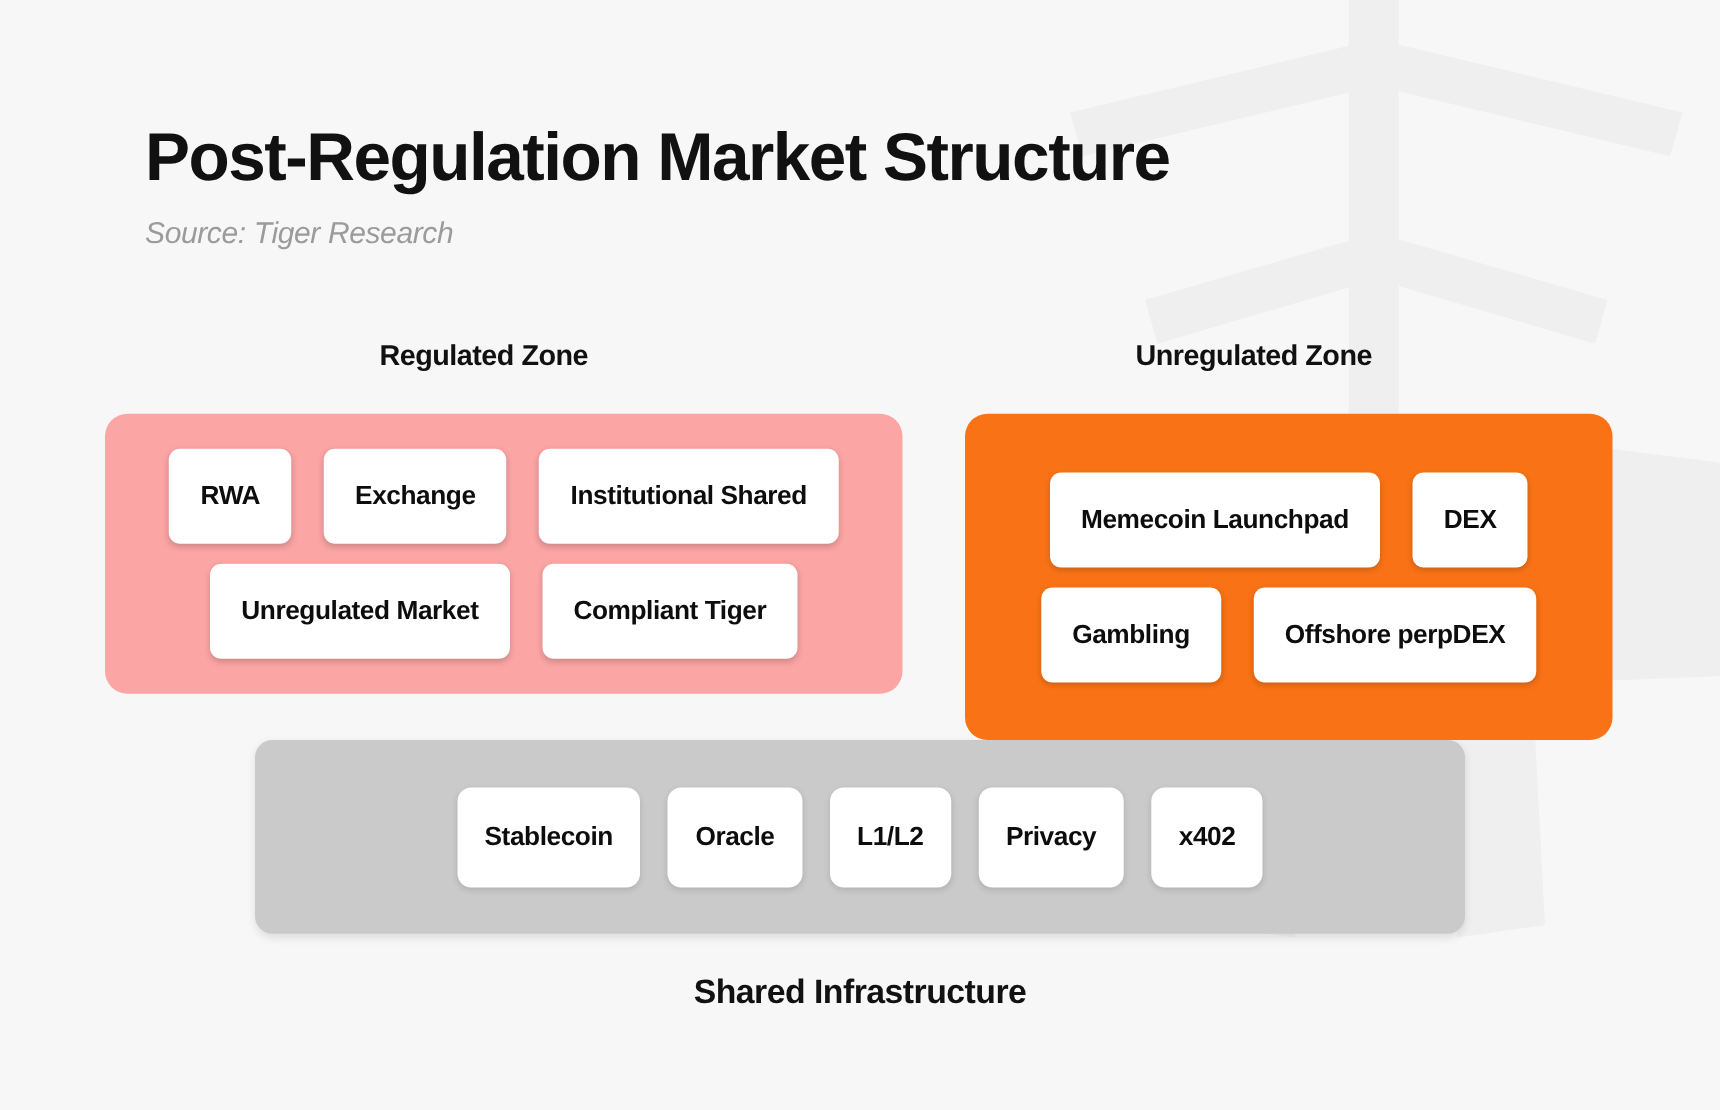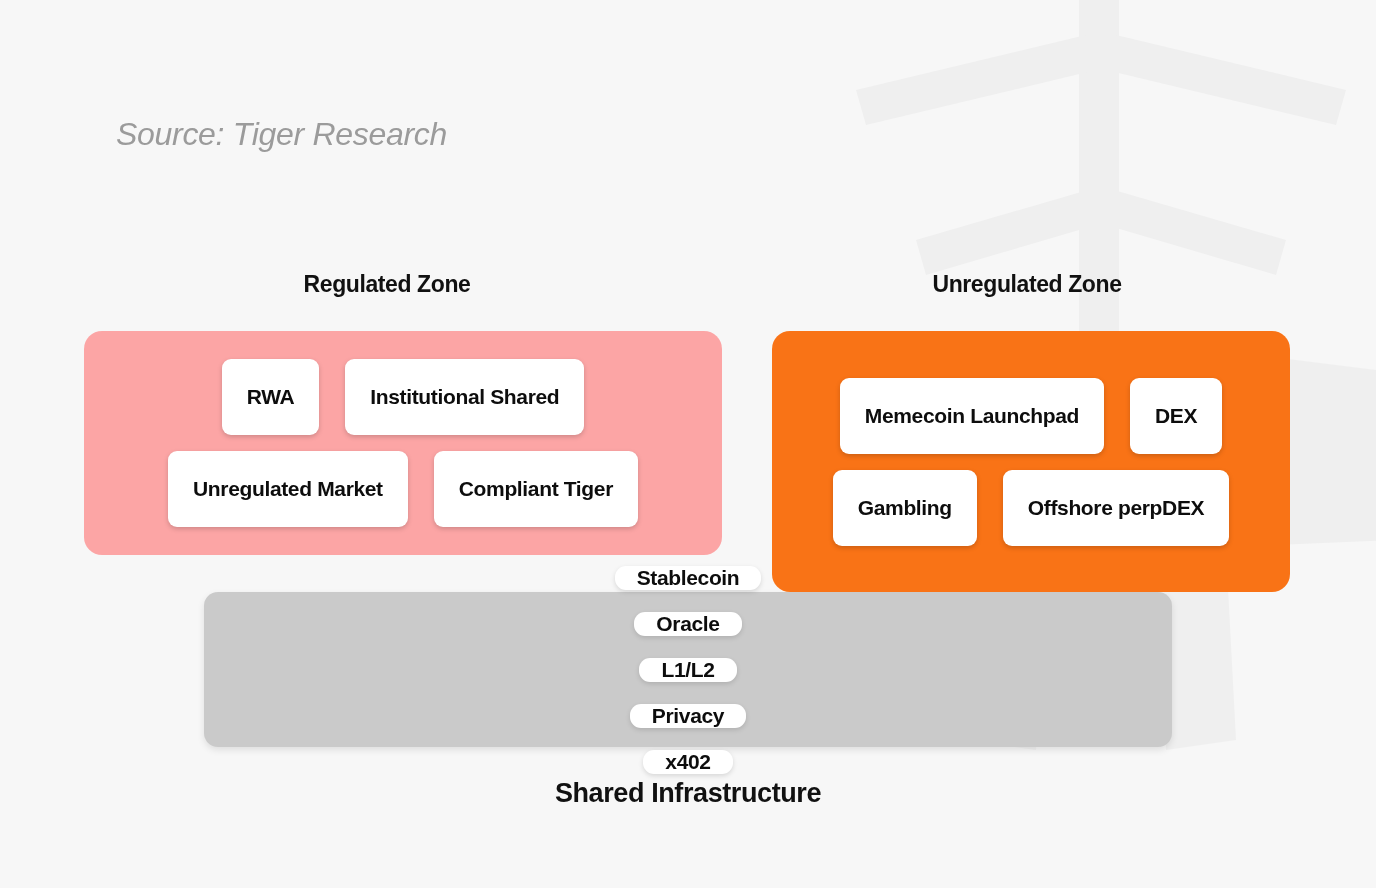--- a/index.html
+++ b/index.html
@@ -38,21 +38,21 @@
     font-size: 54px;
     font-weight: bold;
     color: #111111;
     letter-spacing: -1.2px;
     line-height: 1.05;
     margin: 0;
     white-space: nowrap;
   }
   #source-line {
     margin-top: 18px;
-    font-size: 32px;
+    font-size: 24px;
     font-style: italic;
     color: #9b9b9b;
     letter-spacing: -0.3px;
     white-space: nowrap;
   }
 
   
   .zone-label {
     position: absolute;
     font-size: 23px;
@@ -62,21 +62,21 @@
     white-space: nowrap;
     z-index: 3;
   }
   #regulated-zone-label {
     left: 68px;
     top: 271px;
     width: 638px;
     text-align: center;
   }
   #unregulated-zone-label {
-    left: 768px;
+    left: 744px;
     top: 271px;
     width: 518px;
     text-align: center;
   }
 
   
   .zone-panel {
     position: absolute;
     border-radius: 18px;
     box-sizing: border-box;
@@ -105,21 +105,20 @@
   #shared-panel {
     position: absolute;
     left: 204px;
     top: 592px;
     width: 968px;
     height: 155px;
     background: #cacaca;
     border-radius: 14px;
     box-sizing: border-box;
     display: flex;
-    flex-direction: column;
     justify-content: center;
     align-items: center;
     gap: 22px;
     z-index: 1;
     box-shadow: 0 3px 7px rgba(0,0,0,0.10);
   }
 
   .chip-row {
     display: flex;
     flex-direction: row;
@@ -177,29 +176,31 @@
     <path d="M120 300 L292 250 L300 285 L130 335 Z"></path>
     <path d="M490 300 L318 250 L310 285 L480 335 Z"></path>
     <path d="M30 430 L270 400 L250 610 L10 600 Z"></path>
     <path d="M580 430 L340 400 L360 610 L600 600 Z"></path>
     <path d="M180 610 L250 600 L240 810 L170 800 Z"></path>
     <path d="M430 610 L360 600 L370 810 L440 800 Z"></path>
   </g>
 </svg>
 
 <div id="header">
+  <h1 id="page-title">Post-Regulation Market Structure</h1>
   <div id="source-line">Source: Tiger Research</div>
 </div>
 
 <div id="regulated-zone-label" class="zone-label">Regulated Zone</div>
 <div id="unregulated-zone-label" class="zone-label">Unregulated Zone</div>
 
 <div id="regulated-panel" class="zone-panel">
   <div class="chip-row">
     <div class="chip">RWA</div>
+    <div class="chip">Exchange</div>
     <div class="chip">Institutional Shared</div>
   </div>
   <div class="chip-row">
     <div class="chip">Unregulated Market</div>
     <div class="chip">Compliant Tiger</div>
   </div>
 </div>
 
 <div id="unregulated-panel" class="zone-panel">
   <div class="chip-row">

